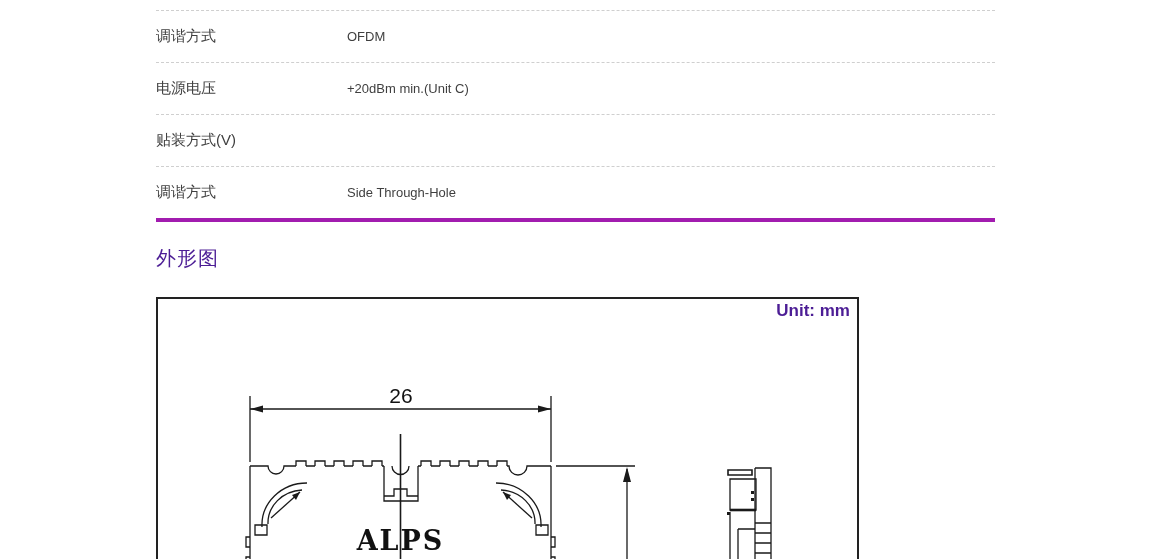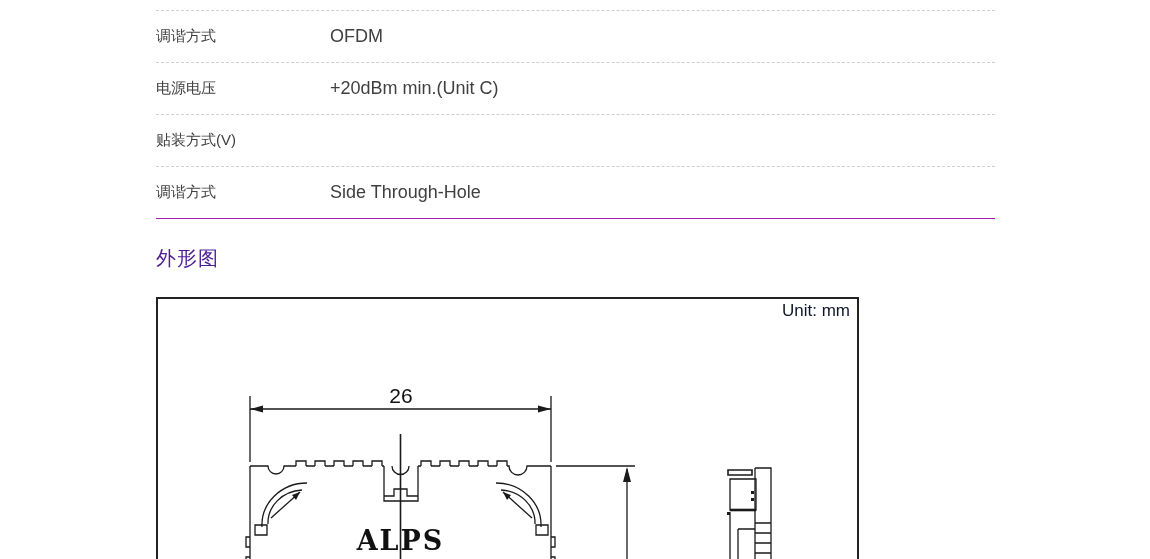--- a/index.html
+++ b/index.html
@@ -1,35 +1,35 @@
 <!DOCTYPE html>
 <html><head>
 <meta charset="utf-8">
 <style>
   * { margin:0; padding:0; box-sizing:border-box; }
   html,body { width:1150px; height:559px; background:#ffffff; overflow:hidden;
     font-family:"Liberation Sans", sans-serif; }
 
   
   .spec-table { position:absolute; left:156px; top:10px; width:839px;
-    border-bottom:1px solid #a21caf; }
+    border-bottom:4px solid #a21caf; }
   .spec-row { display:flex; align-items:center; height:52px;
     border-top:1px dashed #cfcfcf; }
   .spec-label { width:174px; font-size:15px; color:#3f3f3f; }
-  .spec-value { flex:1; font-size:18px; color:#3f3f3f; }
+  .spec-value { flex:1; font-size:13px; color:#3f3f3f;margin-left:17px; }
 
   
   .section-heading { position:absolute; left:156px; top:245px;
     font-size:20px; font-weight:500; color:#4c1d95; letter-spacing:1px; }
 
   
   .drawing-box { position:absolute; left:156px; top:297px; width:703px; height:302px;
     border:2px solid #222222; background:#ffffff; }
   .unit-label { position:absolute; top:2px; right:7px;
-    font-size:17px; font-weight:400; color:#0f172a; }
+    font-size:17px; font-weight:700; color:#4c1d95; }
   .drawing-svg { position:absolute; left:0; top:0; }
   .dim-text { font:400 21px "Liberation Sans", sans-serif; fill:#111111; }
   .logo-text { font:700 27px "DejaVu Serif", serif; letter-spacing:2px; fill:#111111; }
 </style>
 </head>
 <body>
 
 <div class="spec-table">
   <div class="spec-row">
     <div class="spec-label">调谐方式</div>

